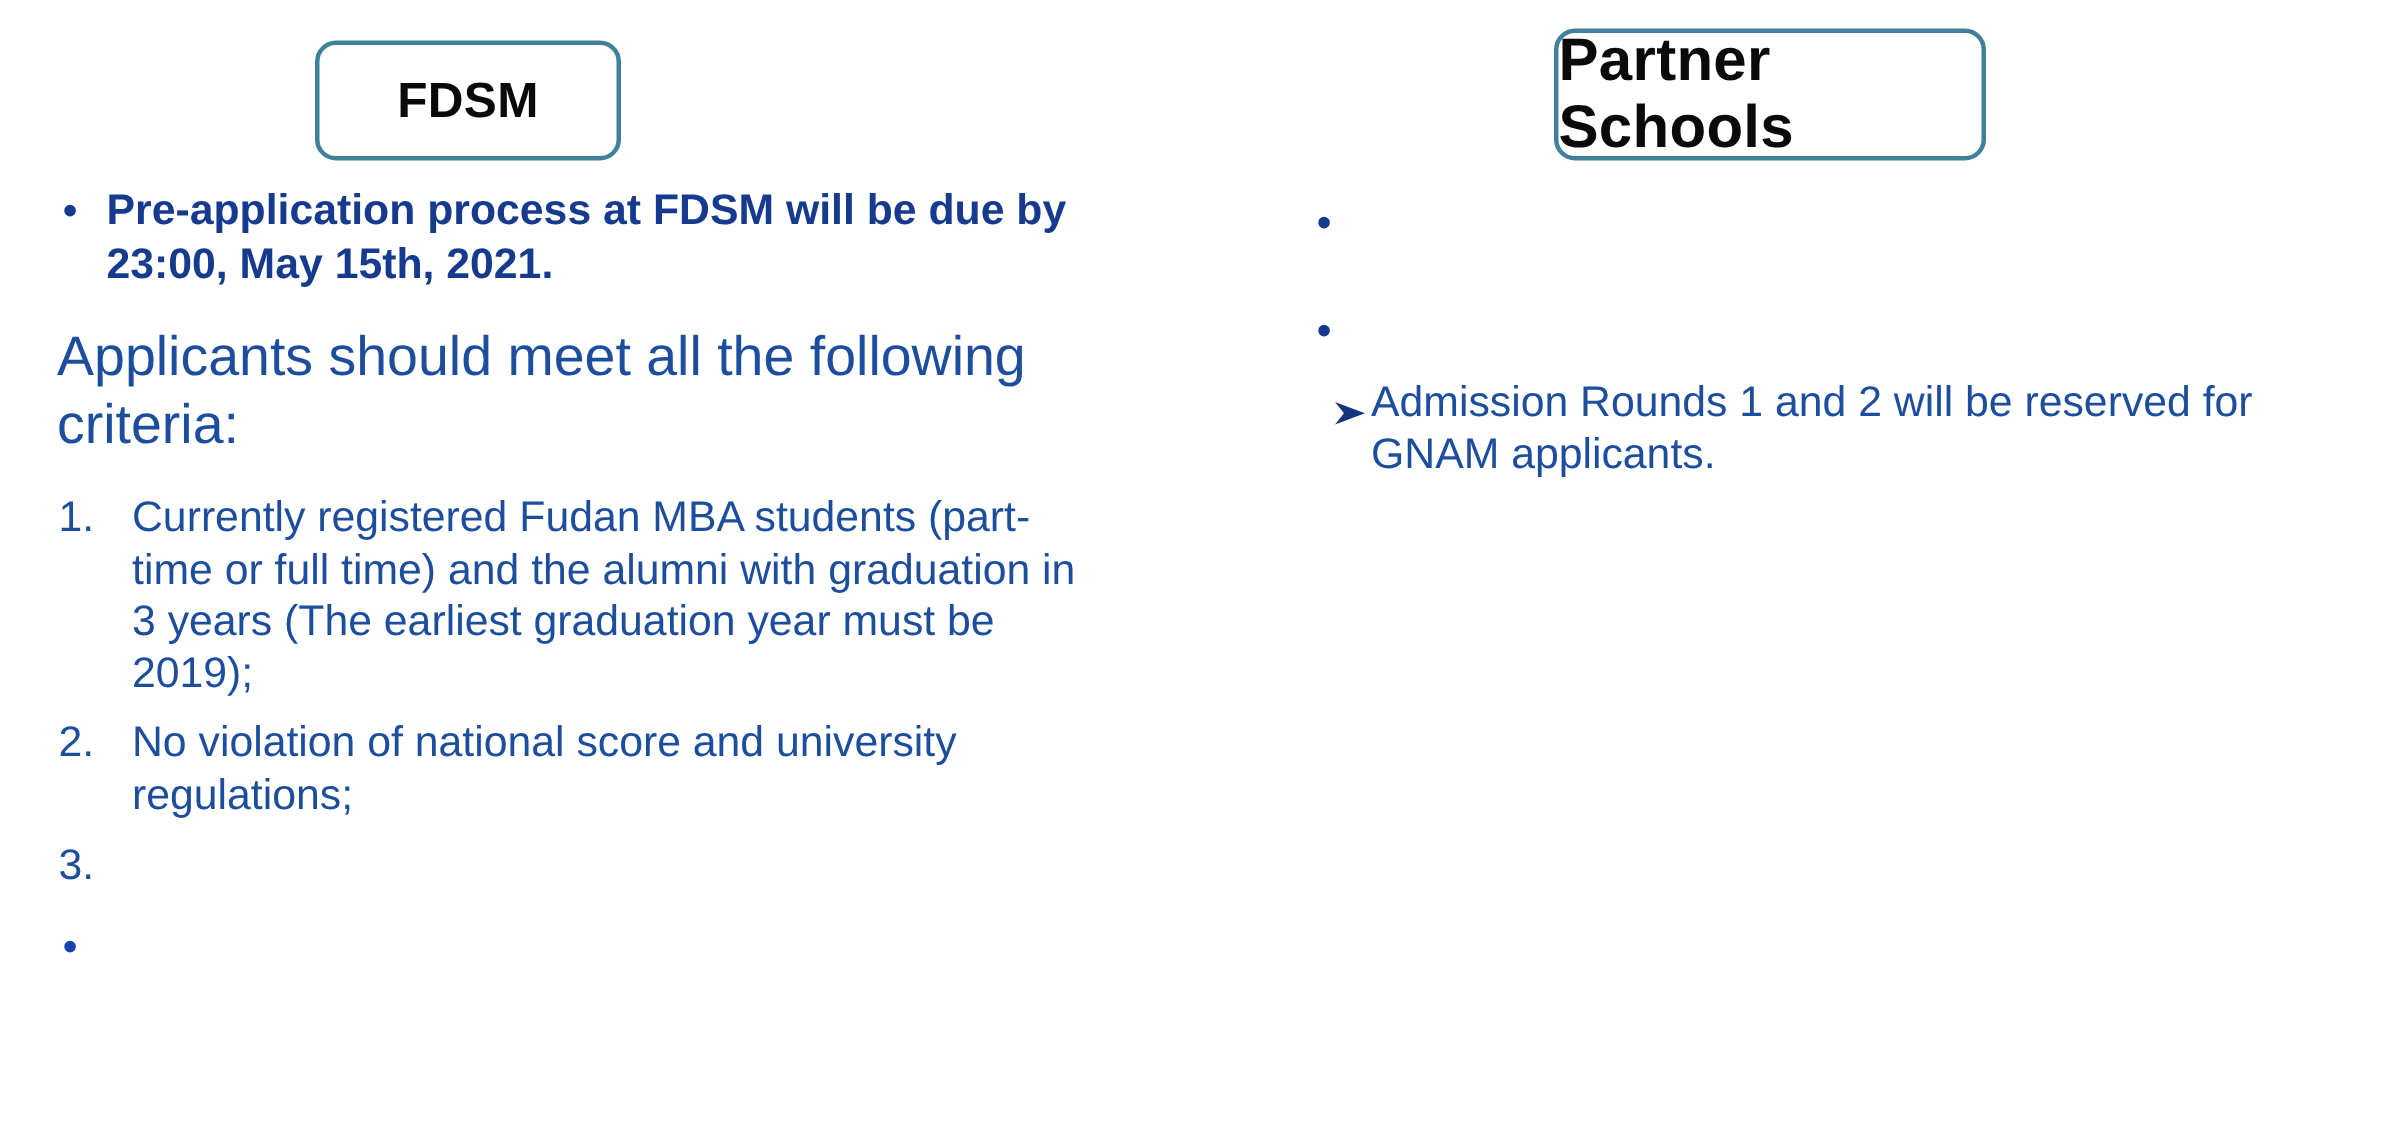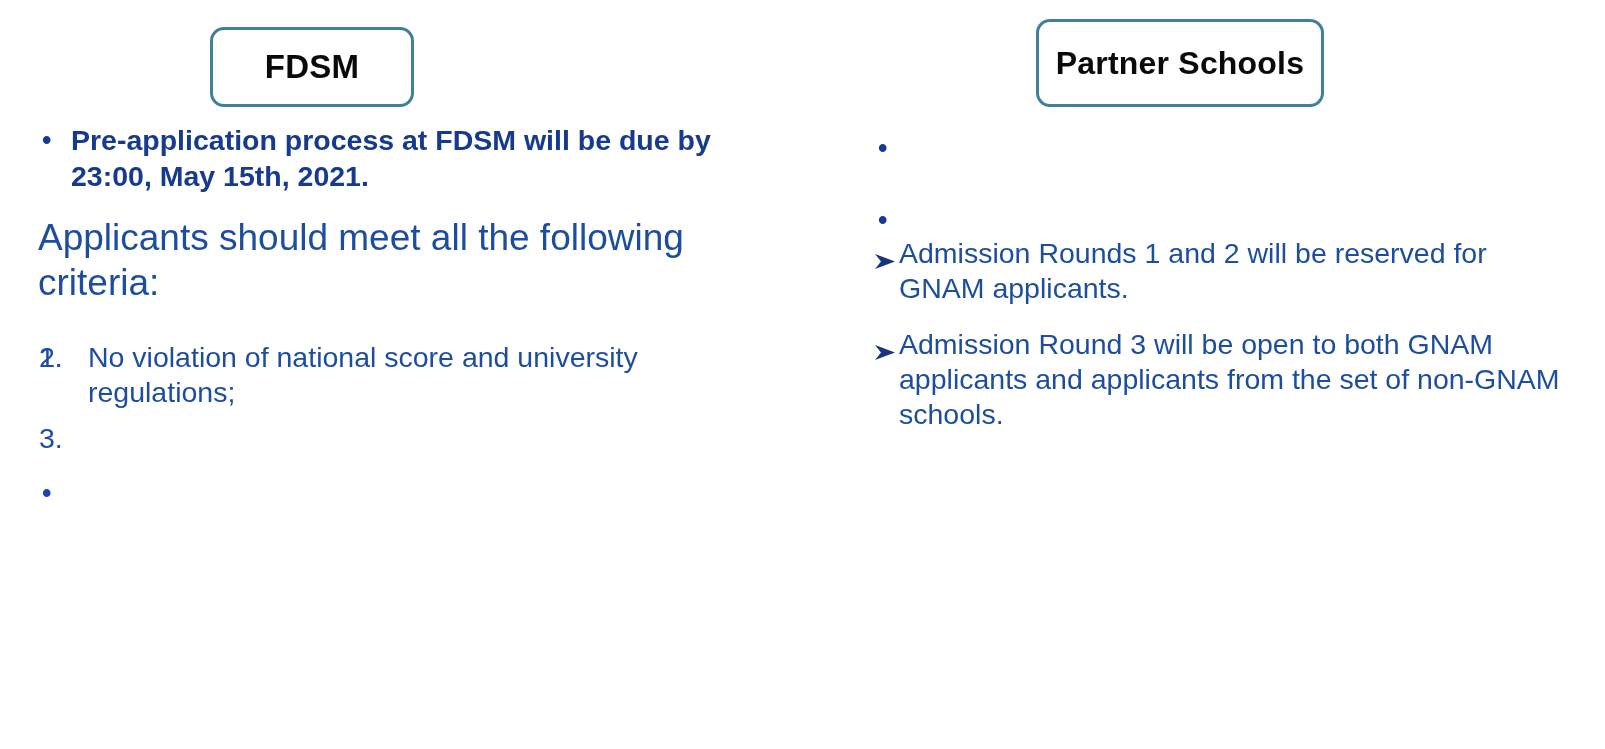--- a/index.html
+++ b/index.html
@@ -40,21 +40,21 @@
     top: 27px;
     width: 204px;
     height: 80px;
     font-size: 33px;
   }
   .header-box.partner {
     left: 1036px;
     top: 19px;
     width: 288px;
     height: 88px;
-    font-size: 32px;
+    font-size: 40px;
   }
 
   
   .col {
     position: absolute;
     top: 122px;
   }
   .col-left  { left: 30px;  width: 700px; }
   .col-right { left: 866px; width: 700px; }
 
@@ -112,21 +112,21 @@
     color: #1d4e9e;
   }
 
   
   .arrow-para {
     position: relative;
     color: #1d4e9e;
     font-size: 28.5px;
     line-height: 1.215;
     padding-left: 33px;
-    margin: 0;
+    margin: 15px;
   }
   .arrow-para .arrow-ico {
     position: absolute;
     left: 7px;
     top: 0.30em;
     width: 24px;
     height: 21px;
     display: block;
   }
   .spacer-sm { height: 22px; }
@@ -156,20 +156,21 @@
 
     <div class="spacer-sm"></div>
 
     <p class="blk plain">Applicants should meet all the following criteria:</p>
 
     <div class="spacer-sm"></div>
 
     <ol class="numlist">
       <li>
         <span class="num">1.</span>
+        <span>Currently registered Fudan MBA students (part-time or full time) and the alumni with graduation in 3 years (The earliest graduation year must be 2019);</span>
       </li>
       <li>
         <span class="num">2.</span>
         <span>No violation of national score and university regulations;</span>
       </li>
       <li>
         <span class="num">3.</span>
       </li>
     </ol>
 
@@ -199,24 +200,16 @@
       <span class="arrow-ico">
         <svg viewBox="0 0 24 21" width="24" height="21" aria-hidden="true">
           <path d="M2 3 L22 10.5 L2 18 L8 10.5 Z" fill="#17357f"></path>
         </svg>
       </span>
       <span>Admission Rounds 1 and 2 will be reserved for GNAM applicants.</span>
     </p>
 
     <div class="spacer-sm"></div>
 
-    <p class="arrow-para">
-      <span class="arrow-ico">
-        <svg viewBox="0 0 24 21" width="24" height="21" aria-hidden="true">
-          <path d="M2 3 L22 10.5 L2 18 L8 10.5 Z" fill="#17357f"></path>
-        </svg>
-      </span>
-      <span>Admission Round 3 will be open to both GNAM applicants and applicants from the set of non-GNAM schools.</span>
-    </p>
 
   </div>
 
 </div>
 
 </body></html>

